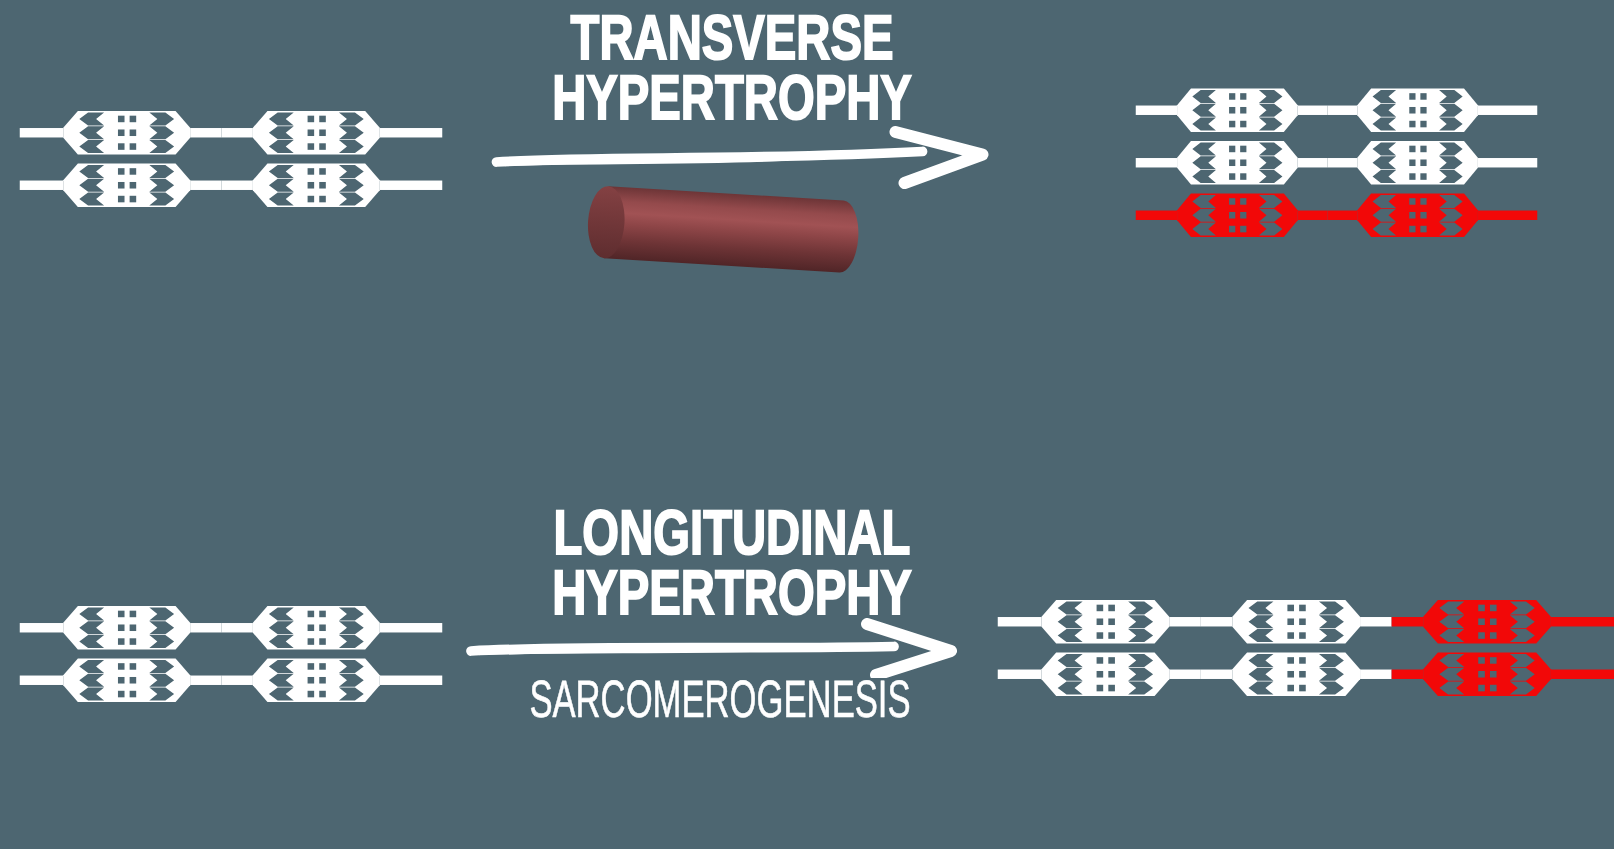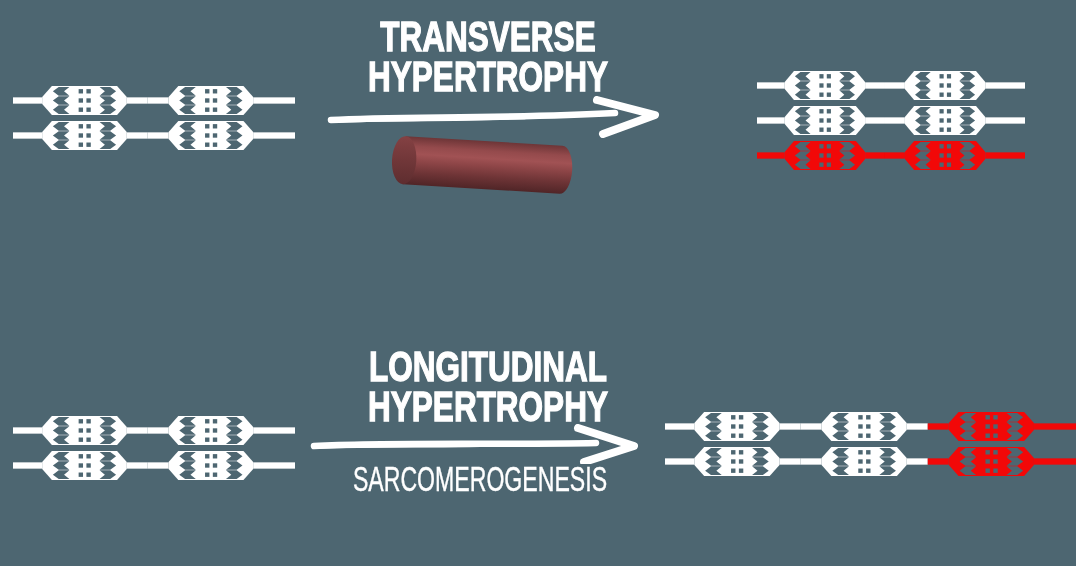--- a/index.html
+++ b/index.html
@@ -1,21 +1,20 @@
 <!DOCTYPE html>
 <html style="--bg: #4d6671;"><head>
 <meta charset="utf-8">
 <style>
   :root{ --bg:#4d6671; }
   html,body{margin:0;padding:0;background:var(--bg);}
   .stage{
     position:relative; width:1076px; height:496px; overflow:hidden;
     background:var(--bg);
     font-family:"Liberation Sans", sans-serif;
-    margin-top:12px;
   }
   .abs{position:absolute;}
   
   .title{
     color:#fff; font-weight:700; font-size:42px; line-height:40px;
     text-align:center; white-space:nowrap; width:400px;
     transform:scaleX(0.75); transform-origin:center top;
     -webkit-text-stroke:1.3px #ffffff; letter-spacing:0px;
   }
   #top-title{left:288px; top:5px;}

